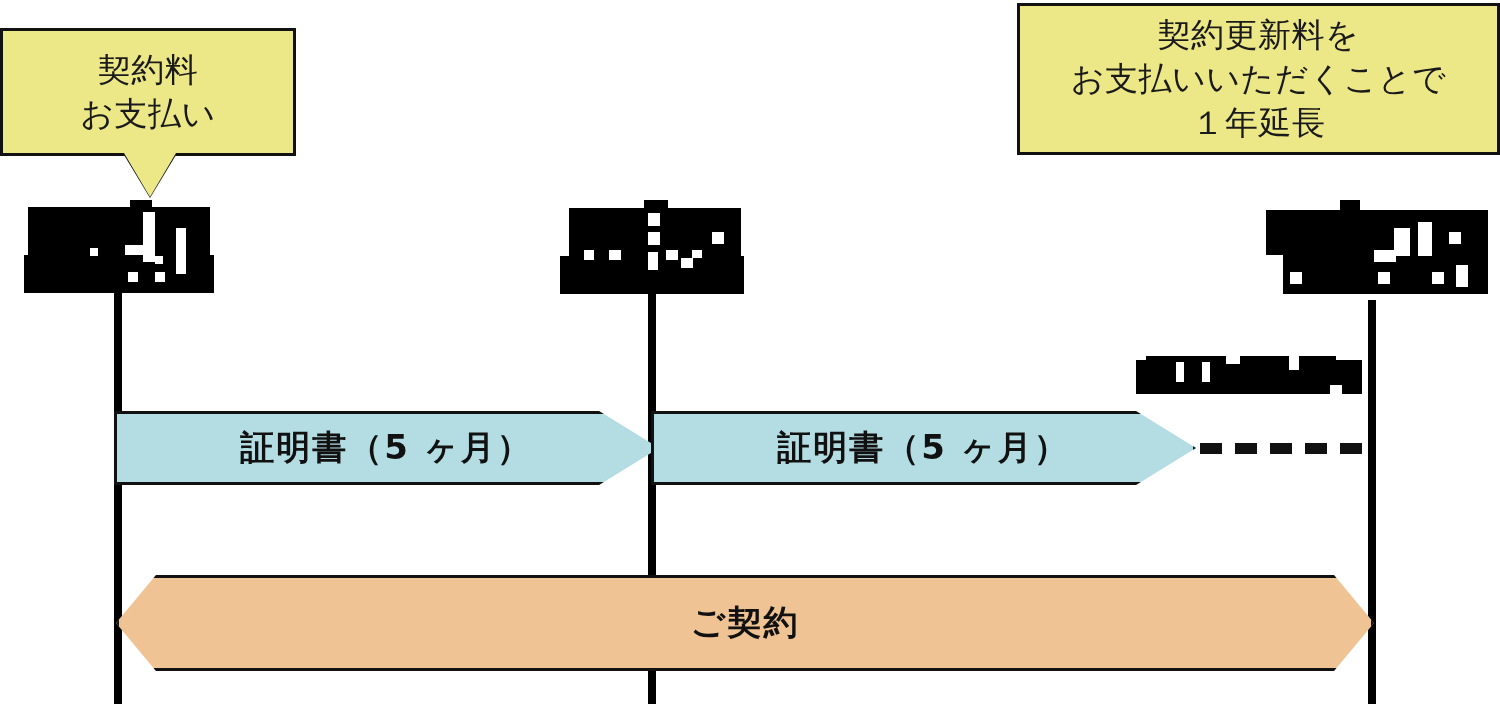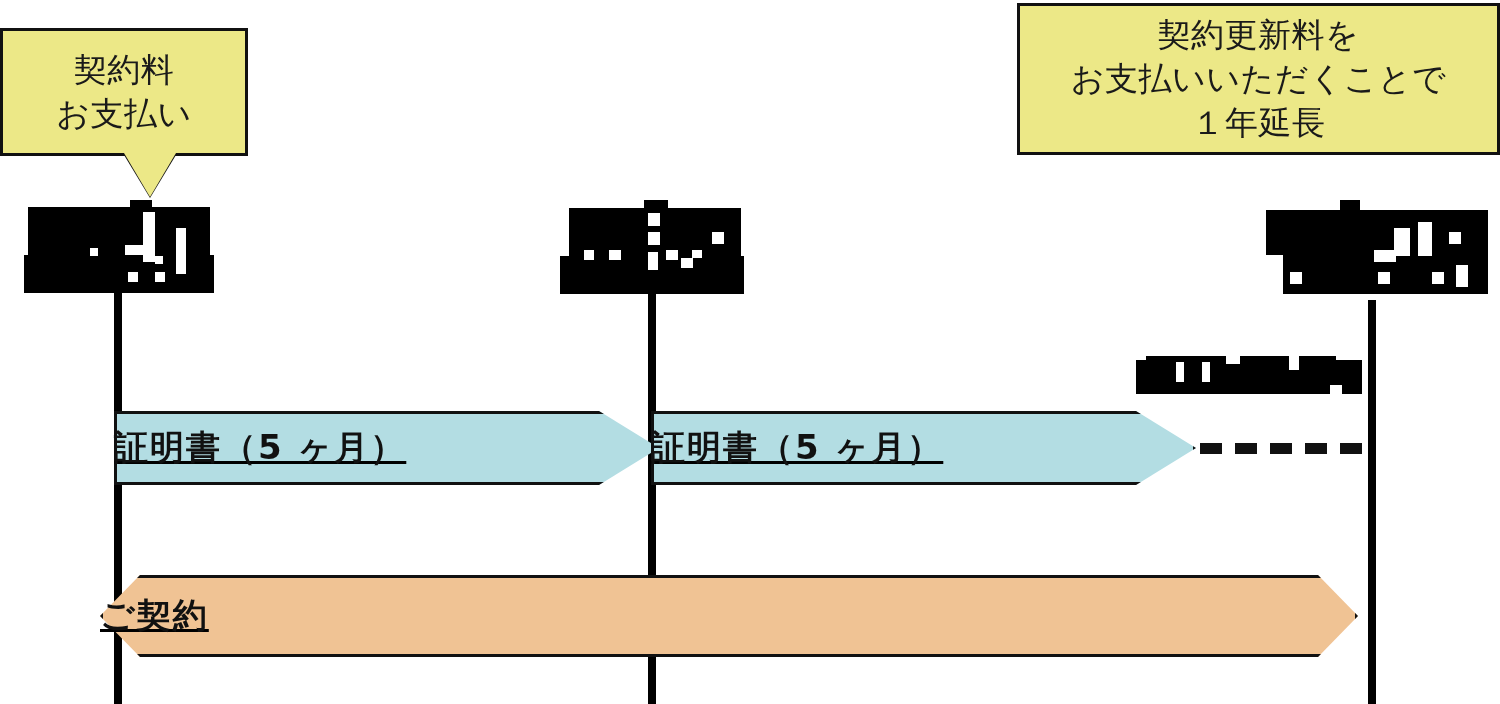--- a/index.html
+++ b/index.html
@@ -54,21 +54,21 @@
   .vrule{
     position:absolute;
     width:8px;
     background:#000000;
   }
 
   
   .chev{
     position:absolute;
     box-sizing:border-box;
-    display:flex;align-items:center;text-decoration:underline;
+    display:flex;align-items:center;justify-content:center;
   }
   .chev .shape{
     position:absolute;inset:0;
     background:var(--fill);
     border:3px solid #111111;
   }
   .chev .label{
     position:relative;
     font-family:"DejaVu Sans","Liberation Sans",sans-serif;
     font-weight:bold;
@@ -91,21 +91,21 @@
     border-top:11px dashed #111111;
   }
 </style>
 </head>
 <body>
 
 <div id="stage">
 
   <div class="callout" style="left:0px;top:28px;width:296px;height:128px;--fill:#ece887;--half:26px;--tailh:44px;">
     <div class="tail-outline" style="left:121px;top:122px;"></div>
-    <div class="box" style="width:248px;height:128px;">
+    <div class="box" style="width:296px;height:128px;">
       <span class="txt">契約料
 お支払い</span>
     </div>
     <div class="tail" style="left:124px;top:125px;"></div>
   </div>
 
 
   <div class="callout" style="left:1017px;top:3px;width:444px;height:152px;--fill:#ece887;--half:29px;--tailh:50px;">
 
     <div class="box" style="width:483px;height:152px;">
@@ -177,18 +177,18 @@
     <span class="label">証明書（5 ヶ月）</span>
   </div>
 
   <div class="chev right" style="left:651px;top:411px;width:545px;height:74px;--fill:#b3dde3;">
     <div class="shape"></div>
     <span class="label">証明書（5 ヶ月）</span>
   </div>
 
   <div class="dashline" style="left:1200px;top:443px;width:162px;"></div>
 
-  <div class="chev both" style="left:100px;top:575px;width:1258px;height:82px;--fill:#f0c394;">
+  <div class="chev both" style="left:116px;top:575px;width:1258px;height:96px;--fill:#f0c394;">
     <div class="shape"></div>
     <span class="label">ご契約</span>
   </div>
 
 </div>
 
 </body></html>

